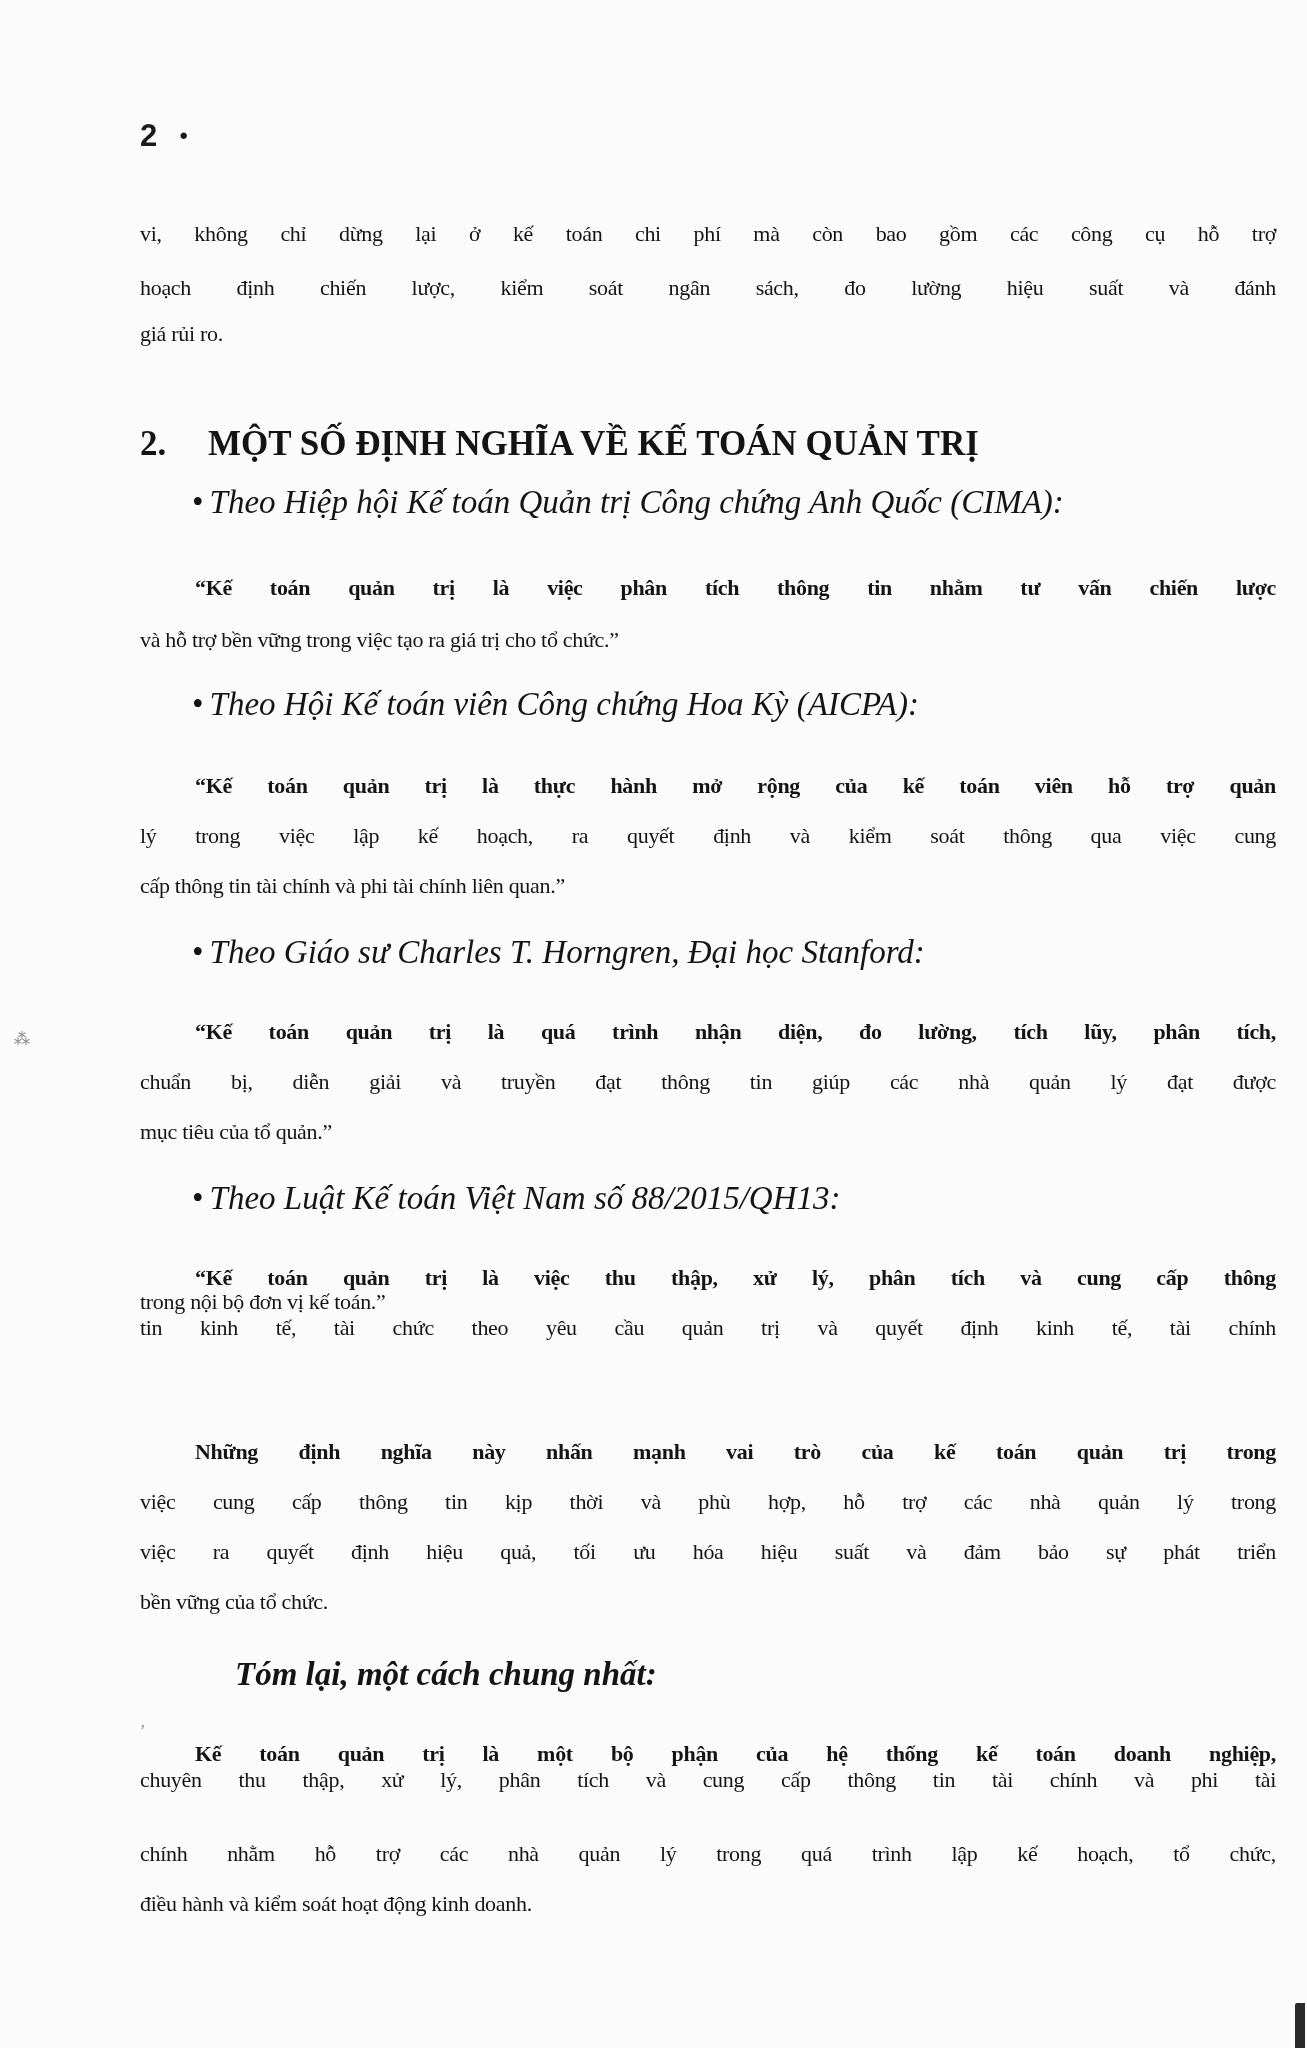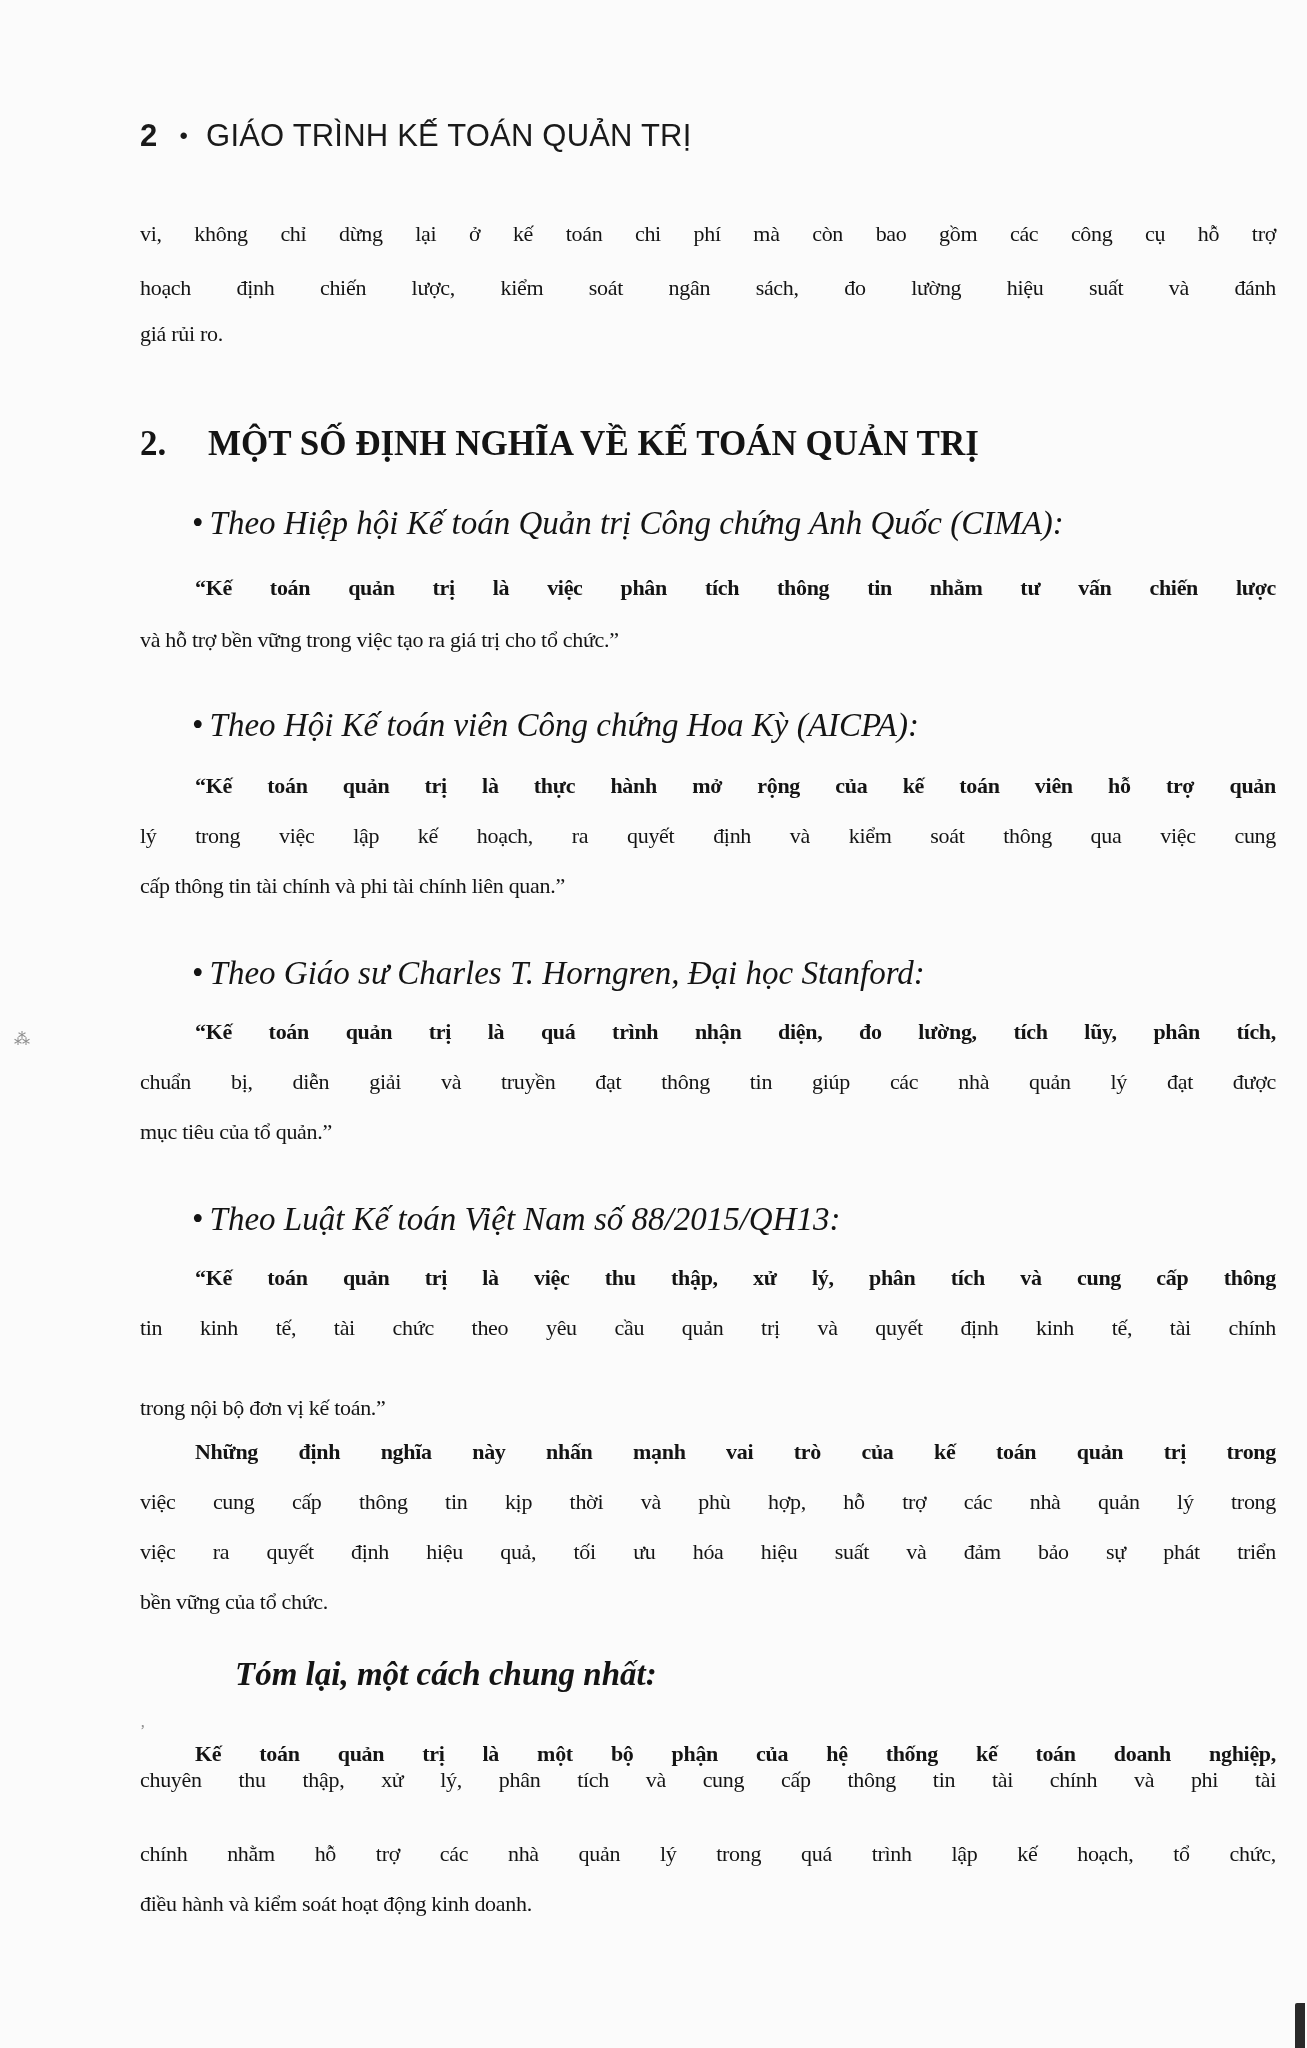--- a/index.html
+++ b/index.html
@@ -25,36 +25,35 @@
     font-size: 22px; line-height: 40px; white-space: nowrap;
     letter-spacing: -0.3px;
   }
   .justify { text-align: justify; text-align-last: justify; }
   .indent { padding-left: 55px; box-sizing: border-box; font-weight: bold; }
   .heading {
     position: absolute; left: 0; font-size: 35px; font-weight: bold; white-space: nowrap;
   }
   .heading .hnum { display: inline-block; width: 68px; }
   .bullet {
-    position: absolute; left: 52px; font-size: 33px; font-style: italic; white-space: nowrap; margin-top: 21px;
+    position: absolute; left: 52px; font-size: 33px; font-style: italic; white-space: nowrap;
   }
   .bullet .b-dot { font-style: normal; margin-right: 6px; }
   .summary-title { position: absolute; left: 55px; font-size: 33px; font-weight: bold; font-style: italic; white-space: nowrap; margin-left: 40px; }
   .mark { position: absolute; color: #8a8a8a; font-size: 16px; }
   .edge { position: absolute; right: 2px; bottom: 0; width: 10px; height: 45px; background: #2a2a2a; border-radius: 2px 0 0 0; }
 </style>
 </head>
 <body>
 
 <div class="page">
 
   <div class="running-header">
     <span class="num">2</span>
     <span class="dot">•</span>
-    <span>GIÁO TRÌNH KẾ TOÁN QUẢN TRỊ</span>
   </div>
 
   <div class="column">
 
     <div class="line justify" style="top:214px">vi, không chỉ dừng lại ở kế toán chi phí mà còn bao gồm các công cụ hỗ trợ</div>
     <div class="line justify" style="top:268px">hoạch định chiến lược, kiểm soát ngân sách, đo lường hiệu suất và đánh</div>
     <div class="line" style="top:314px">giá rủi ro.</div>
 
     <div class="heading" style="top:424px">
       <span class="hnum">2.</span><span>MỘT SỐ ĐỊNH NGHĨA VỀ KẾ TOÁN QUẢN TRỊ</span>
@@ -78,21 +77,21 @@
     </div>
     <div class="line justify indent" style="top:1012px">“Kế toán quản trị là quá trình nhận diện, đo lường, tích lũy, phân tích,</div>
     <div class="line justify" style="top:1062px">chuẩn bị, diễn giải và truyền đạt thông tin giúp các nhà quản lý đạt được</div>
     <div class="line" style="top:1112px">mục tiêu của tổ quản.”</div>
 
     <div class="bullet" style="top:1180px">
       <span class="b-dot">•</span><span>Theo Luật Kế toán Việt Nam số 88/2015/QH13:</span>
     </div>
     <div class="line justify indent" style="top:1258px">“Kế toán quản trị là việc thu thập, xử lý, phân tích và cung cấp thông</div>
     <div class="line justify" style="top:1308px">tin kinh tế, tài chức theo yêu cầu quản trị và quyết định kinh tế, tài chính</div>
-    <div class="line" style="top:1388px">trong nội bộ đơn vị kế toán.”</div>
+    <div class="line" style="top:1282px">trong nội bộ đơn vị kế toán.”</div>
 
     <div class="line justify indent" style="top:1432px">Những định nghĩa này nhấn mạnh vai trò của kế toán quản trị trong</div>
     <div class="line justify" style="top:1482px">việc cung cấp thông tin kịp thời và phù hợp, hỗ trợ các nhà quản lý trong</div>
     <div class="line justify" style="top:1532px">việc ra quyết định hiệu quả, tối ưu hóa hiệu suất và đảm bảo sự phát triển</div>
     <div class="line" style="top:1582px">bền vững của tổ chức.</div>
 
     <div class="summary-title" style="top:1656px">Tóm lại, một cách chung nhất:</div>
     <div class="line justify indent" style="top:1734px">Kế toán quản trị  là một bộ phận của hệ thống kế toán doanh nghiệp,</div>
     <div class="line justify" style="top:1760px">chuyên thu thập, xử lý, phân tích và cung cấp thông tin tài chính và phi tài</div>
     <div class="line justify" style="top:1834px">chính nhằm hỗ trợ các nhà quản lý trong quá trình lập kế hoạch, tổ chức,</div>

